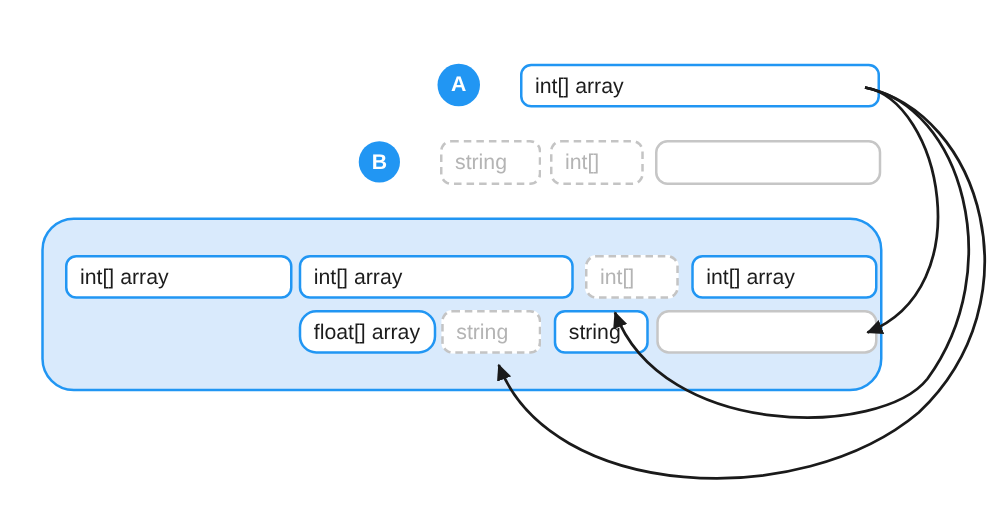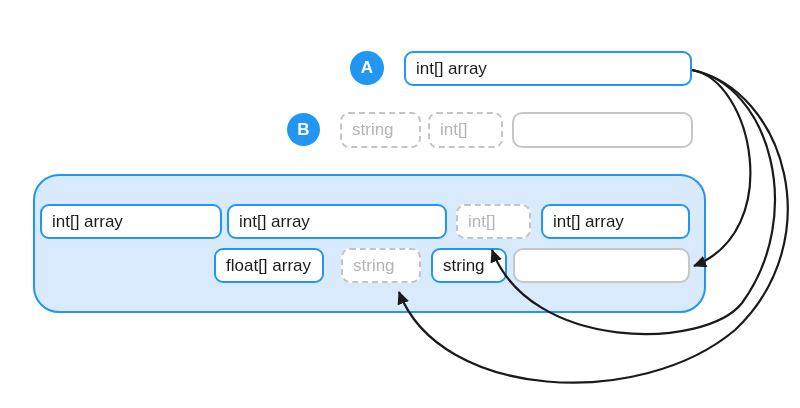--- a/index.html
+++ b/index.html
@@ -4,21 +4,21 @@
 <style>
   html,body{margin:0;padding:0;background:#ffffff;font-family:"Liberation Sans",sans-serif;}
   .stage{position:relative;width:800px;height:408px;background:#ffffff;overflow:hidden;}
 
   .badge{position:absolute;width:34px;height:34px;border-radius:50%;background:#2196F3;
          color:#ffffff;font-weight:bold;font-size:17px;display:flex;align-items:center;
          justify-content:center;user-select:none;}
 
   .box{position:absolute;background:#ffffff;border:2px solid #2196F3;border-radius:9px;
        box-sizing:border-box;display:flex;align-items:center;padding:0 10px;
-       font-size:17px;color:#1c1c1c;white-space:nowrap;overflow:hidden;}
+       font-size:17px;color:#1c1c1c;white-space:nowrap;overflow:hidden;margin-left:12px;}
   .box.dashed{border:2px dashed #c4c4c4;color:#b4b4b4;}
   .box.empty{border:2px solid #c6c6c6;border-radius:10px;}
 
   .pool{position:absolute;left:33px;top:174px;width:673px;height:139px;
         background:#D9EAFC;border:2px solid #2196F3;border-radius:26px;box-sizing:border-box;}
 
   .arrows{position:absolute;left:0;top:0;width:800px;height:408px;pointer-events:none;}
 </style>
 </head>
 <body>
@@ -51,21 +51,21 @@
   <div class="box" style="left:227px;top:204px;width:220px;height:35px;">
     <span>int[] array</span>
   </div>
   <div class="box dashed" style="left:456px;top:204px;width:75px;height:35px;">
     <span>int[]</span>
   </div>
   <div class="box" style="left:541px;top:204px;width:149px;height:35px;">
     <span>int[] array</span>
   </div>
 
-  <div class="box" style="left:214px;top:248px;width:110px;height:35px;">
+  <div class="box" style="left:227px;top:248px;width:110px;height:35px;border-radius:14px;">
     <span>float[] array</span>
   </div>
   <div class="box dashed" style="left:341px;top:248px;width:80px;height:35px;">
     <span>string</span>
   </div>
   <div class="box" style="left:431px;top:248px;width:76px;height:35px;">
     <span>string</span>
   </div>
   <div class="box empty" style="left:513px;top:248px;width:177px;height:35px;"></div>
 

